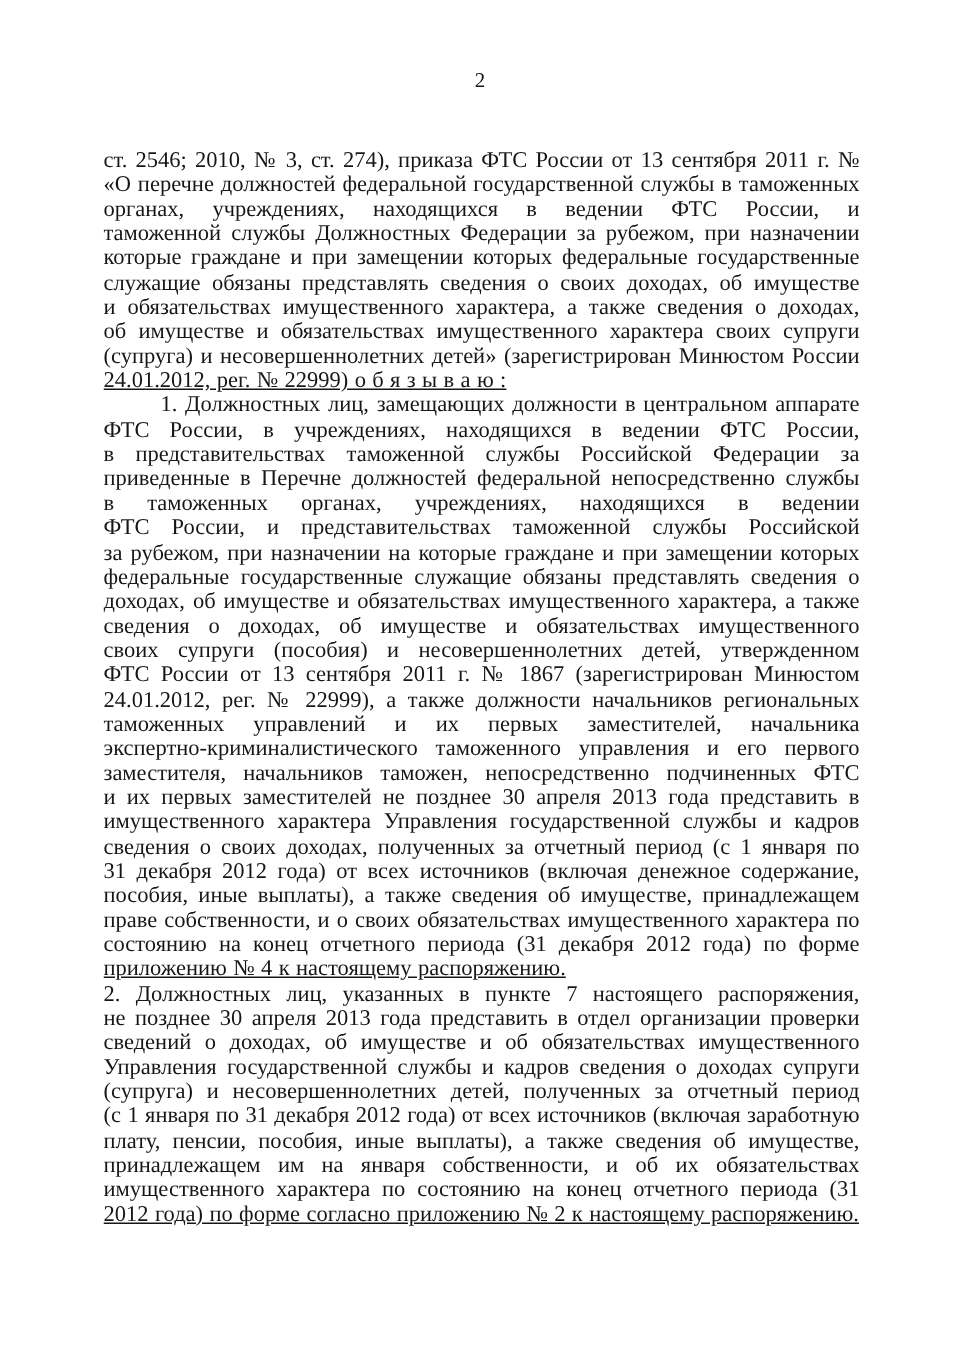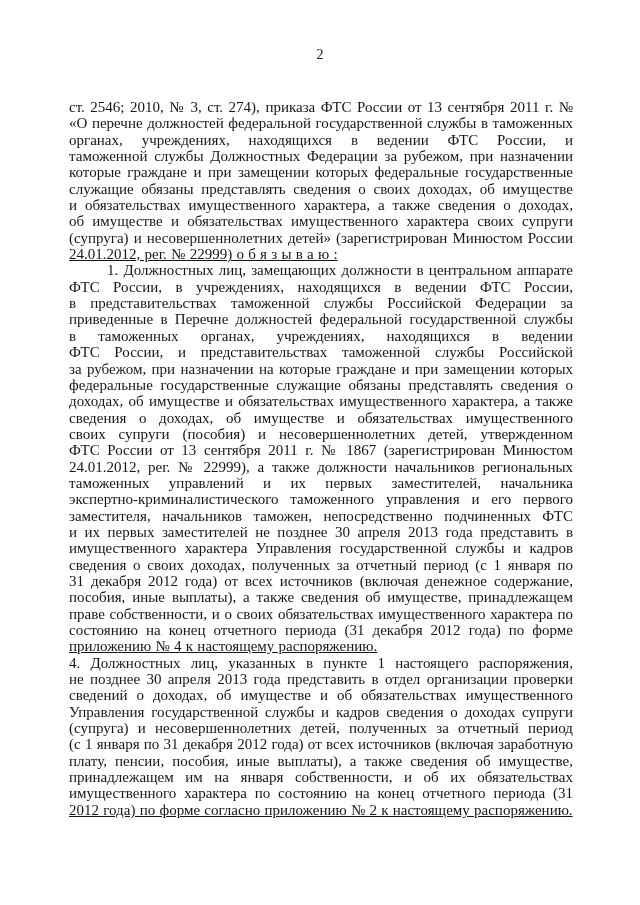--- a/index.html
+++ b/index.html
@@ -70,21 +70,21 @@
         <div class="ln">служащие обязаны представлять сведения  о своих доходах, об имуществе</div>
         <div class="ln">и обязательствах имущественного характера, а также сведения о доходах,</div>
         <div class="ln">об имуществе и обязательствах имущественного характера своих супруги</div>
         <div class="ln">(супруга) и несовершеннолетних детей» (зарегистрирован Минюстом России</div>
         <div class="ln last">24.01.2012, рег. № 22999) о б я з ы в а ю :</div>
       </div>
       <div class="para">
         <div class="ln indent">1. Должностных лиц, замещающих должности в центральном аппарате</div>
         <div class="ln">ФТС России, в учреждениях, находящихся в ведении ФТС России,</div>
         <div class="ln">в представительствах таможенной службы Российской Федерации за рубежом,</div>
-        <div class="ln">приведенные в Перечне должностей федеральной государственной службы</div>
+        <div class="ln">приведенные в Перечне должностей федеральной непосредственно службы</div>
         <div class="ln">в таможенных органах, учреждениях, находящихся в ведении</div>
         <div class="ln">ФТС России, и представительствах таможенной службы Российской Федерации</div>
         <div class="ln">за рубежом, при назначении на которые граждане и при замещении которых</div>
         <div class="ln">федеральные государственные служащие обязаны представлять  сведения о своих</div>
         <div class="ln">доходах, об имуществе и обязательствах имущественного характера, а также</div>
         <div class="ln">сведения о доходах, об имуществе и обязательствах имущественного характера</div>
         <div class="ln">своих супруги (пособия) и несовершеннолетних  детей, утвержденном приказом</div>
         <div class="ln">ФТС России от 13 сентября 2011 г. № 1867 (зарегистрирован Минюстом России</div>
         <div class="ln">24.01.2012, рег. № 22999), а также должности начальников региональных</div>
         <div class="ln">таможенных управлений и их первых заместителей, начальника Центрального</div>
@@ -93,21 +93,21 @@
         <div class="ln">и их первых заместителей не позднее 30 апреля 2013 года представить в отдел</div>
         <div class="ln">имущественного характера Управления государственной службы и кадров</div>
         <div class="ln">сведения о своих доходах, полученных за отчетный период  (с 1 января по</div>
         <div class="ln">31 декабря 2012 года) от всех источников (включая денежное содержание, пенсии,</div>
         <div class="ln">пособия, иные выплаты), а также сведения об имуществе, принадлежащем им на</div>
         <div class="ln">праве собственности, и о своих обязательствах имущественного характера по</div>
         <div class="ln">состоянию на конец отчетного периода (31 декабря 2012 года) по форме согласно</div>
         <div class="ln last">приложению № 4 к настоящему распоряжению.</div>
       </div>
       <div class="para">
-        <div class="ln">4. Должностных лиц, указанных в пункте 1 настоящего распоряжения,</div>
+        <div class="ln">2. Должностных лиц, указанных в пункте 7 настоящего распоряжения,</div>
         <div class="ln">не позднее 30 апреля 2013 года представить в отдел организации проверки</div>
         <div class="ln">сведений о доходах, об имуществе и об обязательствах имущественного характера</div>
         <div class="ln">Управления государственной службы и кадров сведения о доходах супруги</div>
         <div class="ln">(супруга) и несовершеннолетних детей, полученных за отчетный период</div>
         <div class="ln">(с 1 января  по 31 декабря 2012 года) от всех источников (включая заработную</div>
         <div class="ln">плату, пенсии, пособия, иные выплаты), а также сведения об имуществе,</div>
         <div class="ln">принадлежащем им на января собственности, и об их обязательствах</div>
         <div class="ln">имущественного характера по состоянию на конец отчетного периода (31 декабря</div>
         <div class="ln last">2012 года) по форме согласно приложению № 2 к настоящему распоряжению.</div>
       </div>

